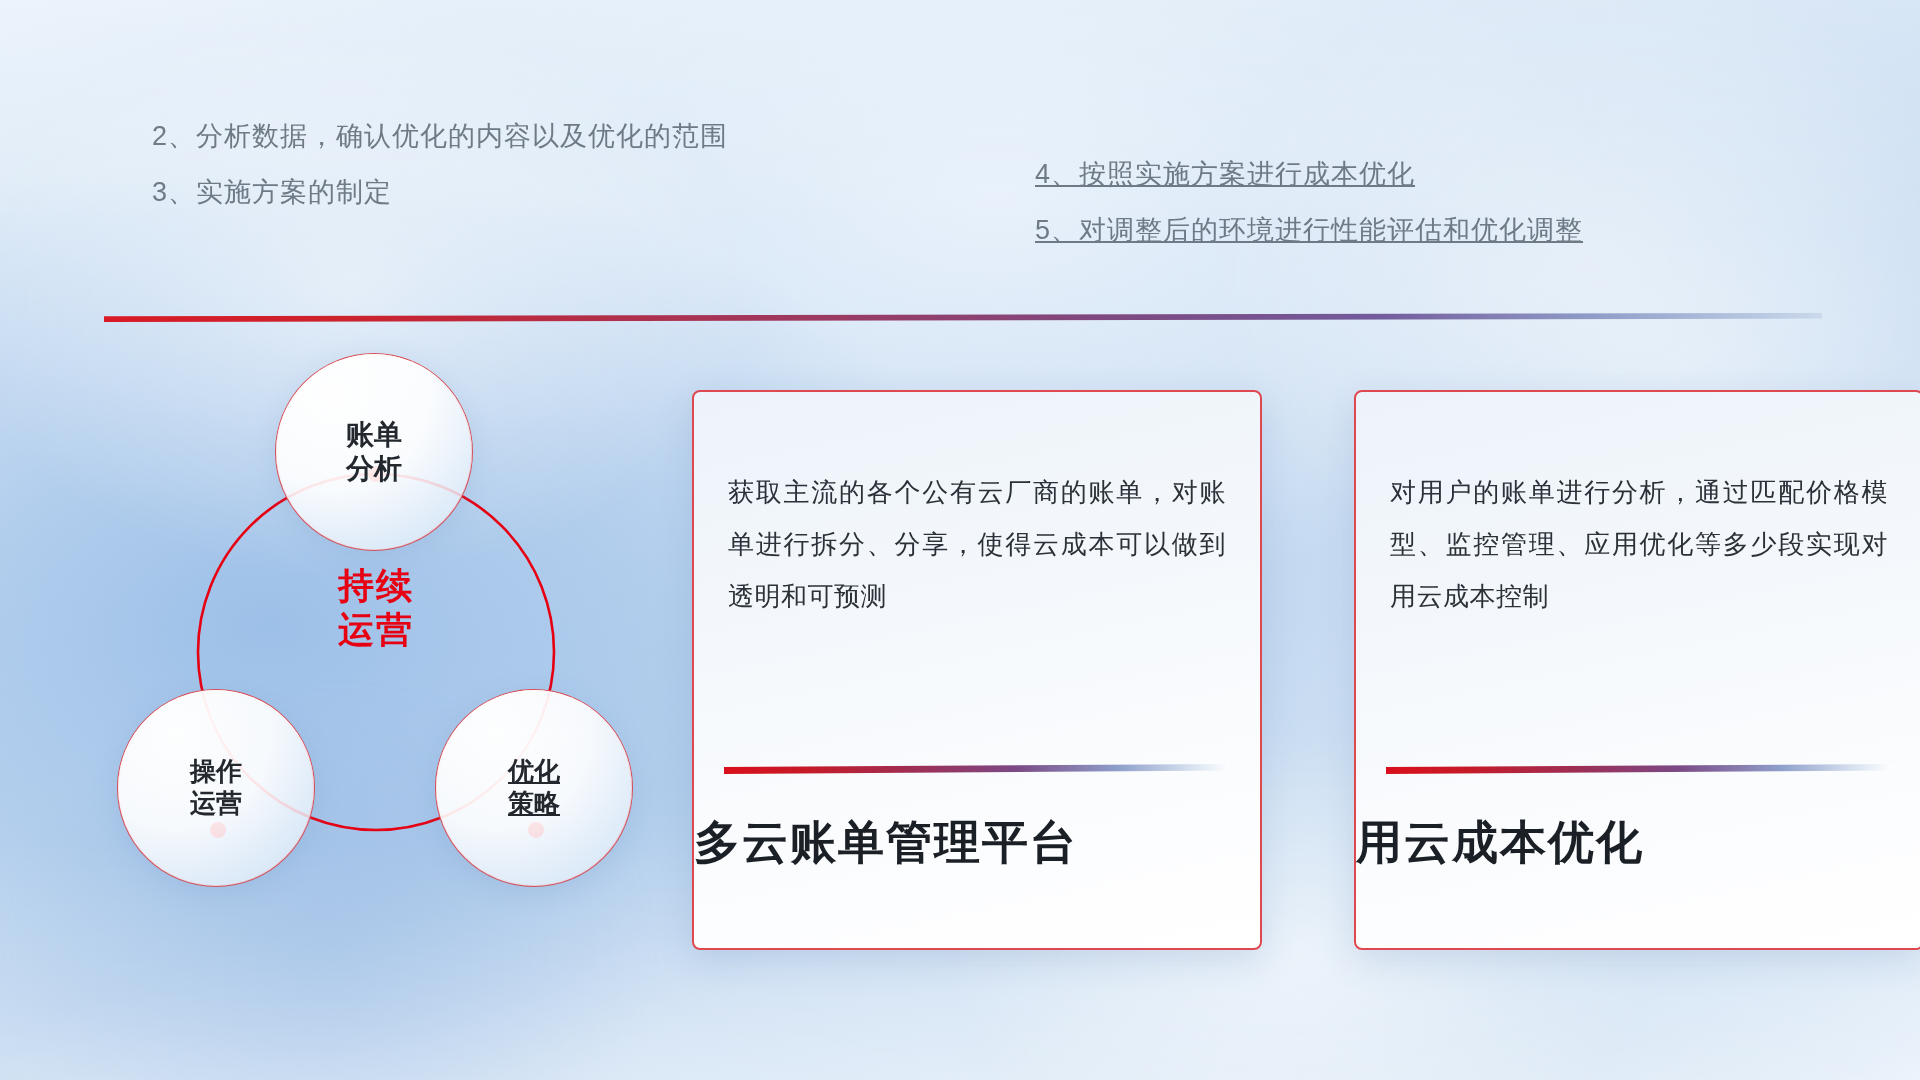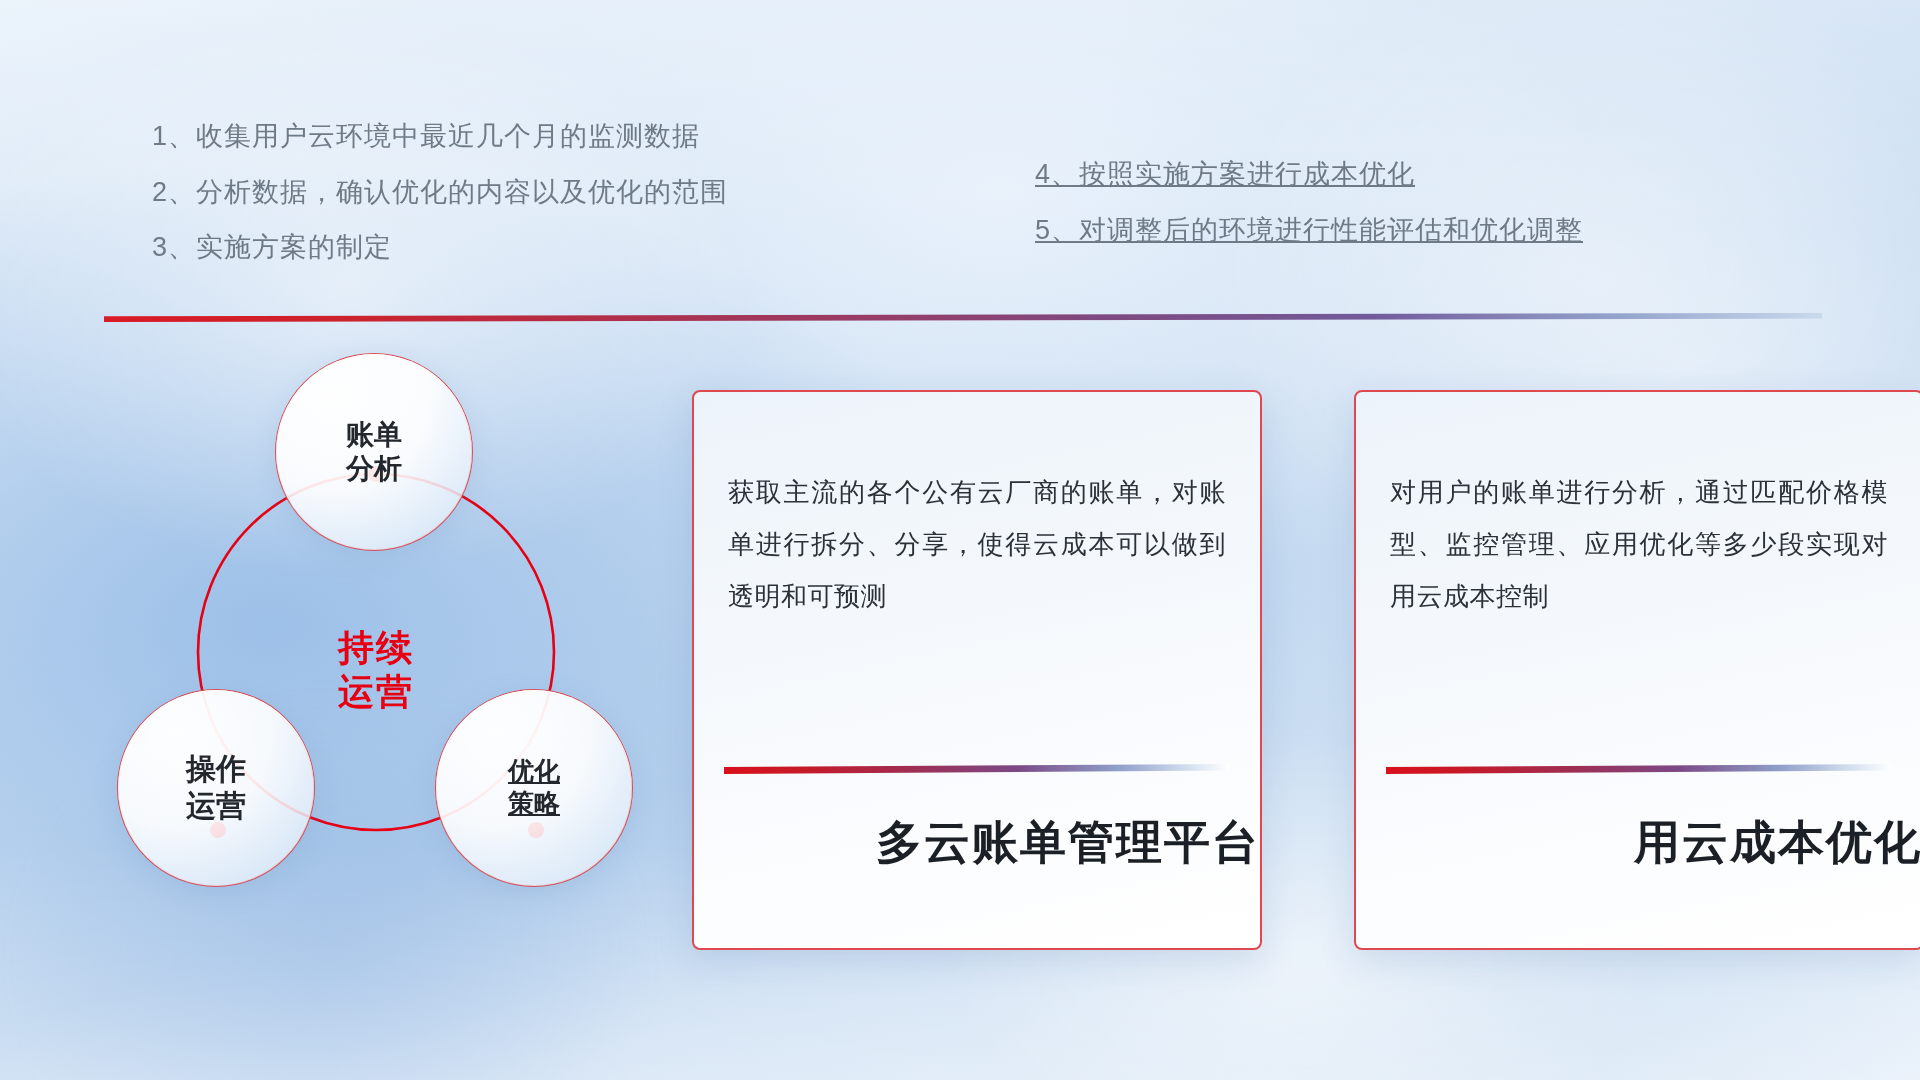--- a/index.html
+++ b/index.html
@@ -64,25 +64,25 @@
   #venn svg{position:absolute;inset:0;}
   .bubble{
     position:absolute;border-radius:50%;
     background:
       radial-gradient(120% 120% at 30% 22%, rgba(255,255,255,.98) 0%, rgba(255,255,255,.90) 40%, rgba(226,238,250,.82) 72%, rgba(213,230,247,.72) 100%);
     box-shadow:0 6px 26px rgba(110,150,195,.22), inset 0 1px 0 rgba(255,255,255,.9);
     display:flex;align-items:center;justify-content:center;
     text-align:center;color:#23282e;font-weight:700;line-height:1.22;
   }
   #bubble-bill{left:180px;top:2px;width:196px;height:196px;font-size:28px;justify-content:center;}
-  #bubble-ops{left:22px;top:338px;width:196px;height:196px;font-size:30px;}
+  #bubble-ops{left:22px;top:338px;width:196px;height:196px;font-size:26px;}
   #bubble-strategy{left:340px;top:338px;width:196px;height:196px;font-size:26px;text-decoration:underline;}
   #center-label{
     position:absolute;left:182px;top:212px;width:196px;height:150px;
-    display:flex;align-items:flex-end;justify-content:center;
+    display:flex;align-items:flex-start;justify-content:center;
     color:#e60012;font-weight:800;font-size:36px;line-height:1.22;text-align:center;
     letter-spacing:2px;
   }
 
   
   .card{
     position:absolute;top:390px;width:566px;height:556px;
     border-radius:8px;
     border:2px solid #e0484f;
     background:linear-gradient(168deg,#edf3fa 0%,#f4f8fc 40%,#fbfcfe 72%,#ffffff 100%);
@@ -96,37 +96,36 @@
     font-size:26px;color:#2b3138;line-height:2.0;letter-spacing:.5px;
     text-align:justify;text-align-last:left;
   }
   .card-rule{
     position:absolute;left:30px;right:30px;top:372px;height:10px;
     background:linear-gradient(90deg,#d9101b 0%,#c61a28 16%,#9d2f56 38%,#7b4a87 58%,#8fa0ca 78%,#dfe9f4 94%,#ffffff 100%);
     clip-path:polygon(0 30%,100% 0,100% 64%,0 100%);
   }
   .card-title{
     position:absolute;left:0;right:0;top:420px;
-    text-align:right;font-size:46px;font-weight:800;color:#1b2026;letter-spacing:2px;
+    text-align:left;font-size:46px;font-weight:800;color:#1b2026;letter-spacing:2px;
   }
 </style>
 </head>
 <body>
 
 <div id="bg">
   <div class="bg-base"></div>
   <div class="bg-soft1"></div>
   <div class="bg-soft2"></div>
   <div class="bg-soft3"></div>
   <div class="bg-soft4"></div>
   <div class="bg-vign"></div>
 </div>
 
 <div class="steps" id="steps-left">
-  <div class="step">1、收集用户云环境中最近几个月的监测数据</div>
   <div class="step">2、分析数据，确认优化的内容以及优化的范围</div>
   <div class="step">3、实施方案的制定</div>
 </div>
 
 <div class="steps" id="steps-right">
   <div class="step">4、按照实施方案进行成本优化</div>
   <div class="step">5、对调整后的环境进行性能评估和优化调整</div>
 </div>
 
 <div id="divider"></div>

